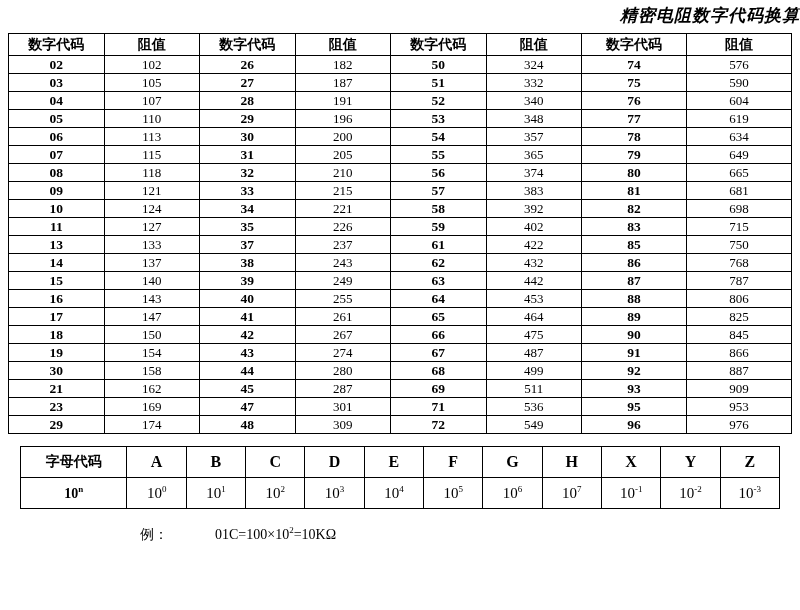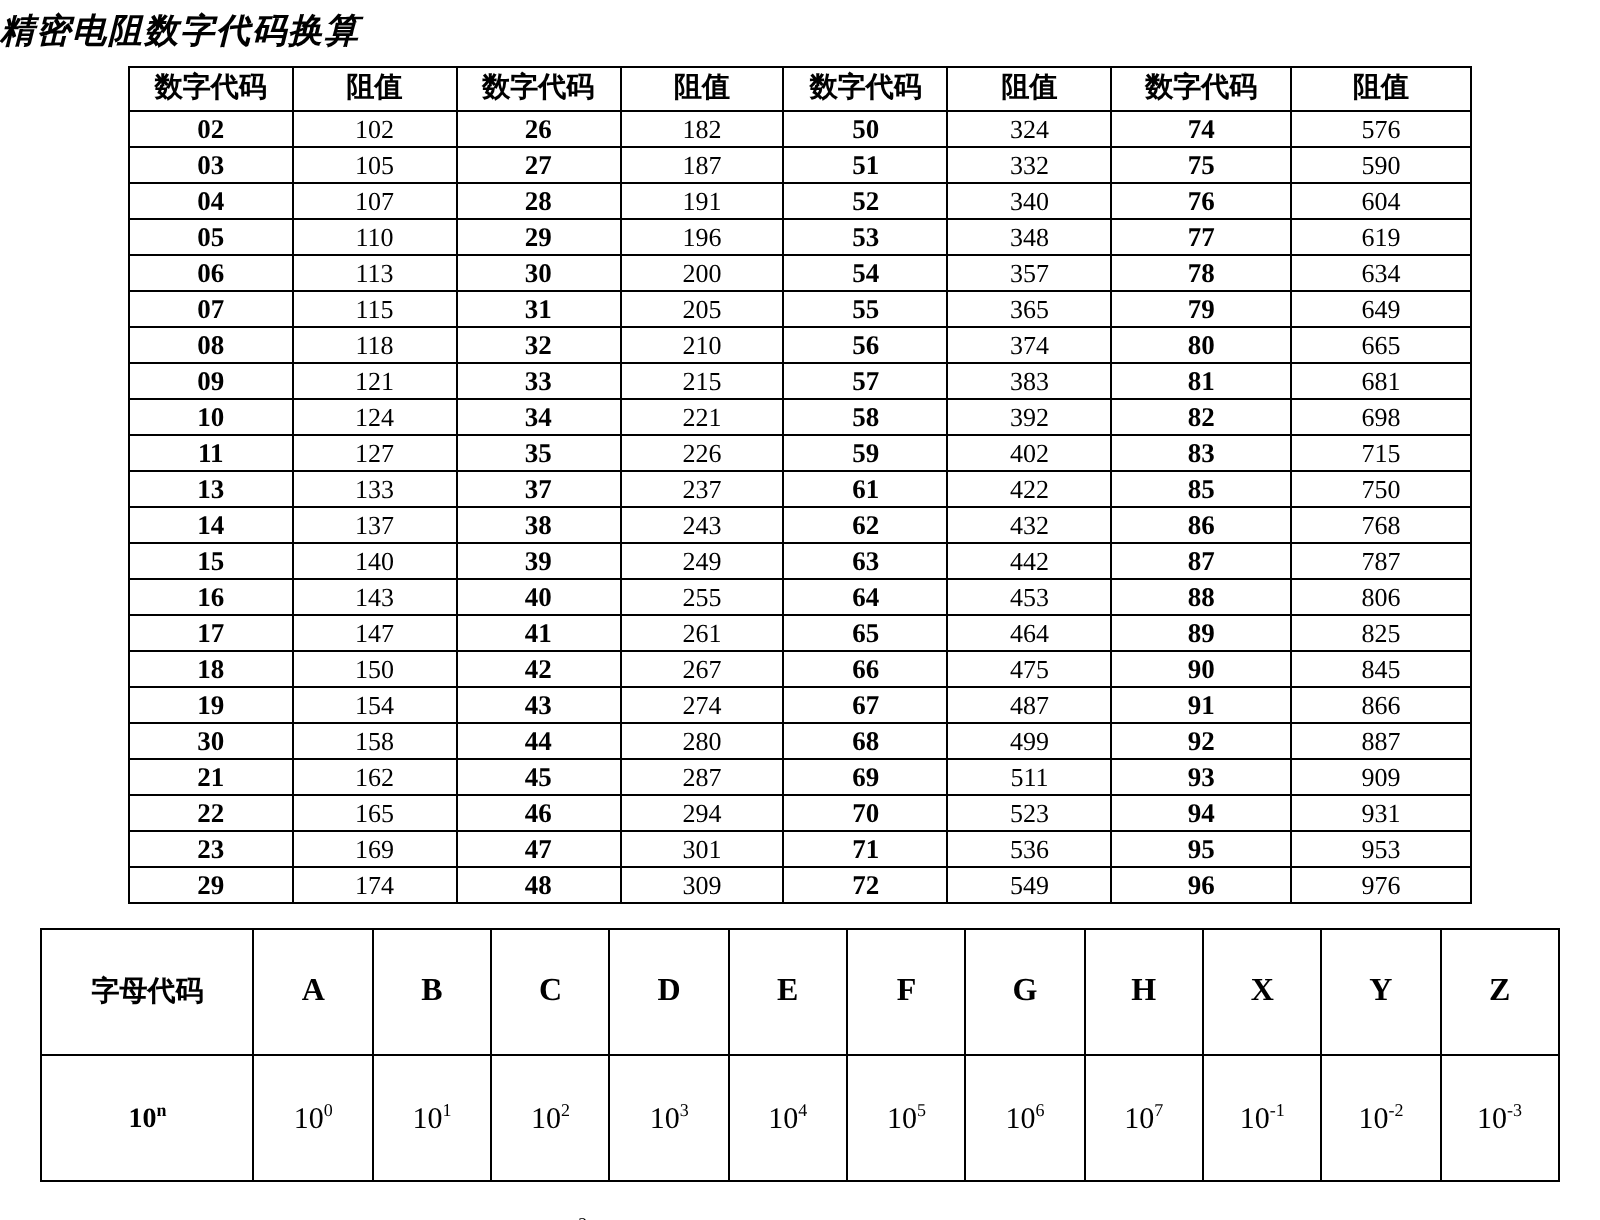--- a/index.html
+++ b/index.html
@@ -14,33 +14,33 @@
     color: #000000;
     position: relative;
     overflow: hidden;
   }
   .page {
     width: 800px;
     height: 610px;
     position: relative;
   }
   .title {
-    text-align: left;
+    text-align: right;
     font-family: "Liberation Serif", serif;
     font-weight: bold;
     font-style: italic;
     font-size: 17px;
     letter-spacing: 1px;
     padding-top: 4px;
     padding-bottom: 6px;
   }
   table.main {
     border-collapse: collapse;
     margin: 0 auto;
-    width: 672px;
+    width: 784px;
     table-layout: fixed;
   }
   table.main th, table.main td {
     border: 1px solid #000000;
     height: 17px;
     line-height: 17px;
     font-size: 13px;
     text-align: center;
     padding: 0;
   }
@@ -63,21 +63,21 @@
   }
   table.letters {
     border-collapse: collapse;
     margin: 0 auto;
     width: 760px;
     table-layout: fixed;
   }
   table.letters td {
     border: 1px solid #000000;
     text-align: center;
-    padding: 16px;
+    padding: 0;
     height: 30px;
     font-size: 16px;
     font-weight: bold;
   }
   table.letters td.rowhdr {
     font-size: 14px;
     font-weight: bold;
     font-family: "Liberation Serif", serif;
   }
   table.letters td.power {
@@ -314,30 +314,20 @@
       </tr>
       <tr>
         <td class="code">21</td>
         <td class="val">162</td>
         <td class="code">45</td>
         <td class="val">287</td>
         <td class="code">69</td>
         <td class="val">511</td>
         <td class="code">93</td>
         <td class="val">909</td>
-      </tr>
-      <tr>
-        <td class="code">22</td>
-        <td class="val">165</td>
-        <td class="code">46</td>
-        <td class="val">294</td>
-        <td class="code">70</td>
-        <td class="val">523</td>
-        <td class="code">94</td>
-        <td class="val">931</td>
       </tr>
       <tr>
         <td class="code">23</td>
         <td class="val">169</td>
         <td class="code">47</td>
         <td class="val">301</td>
         <td class="code">71</td>
         <td class="val">536</td>
         <td class="code">95</td>
         <td class="val">953</td>

